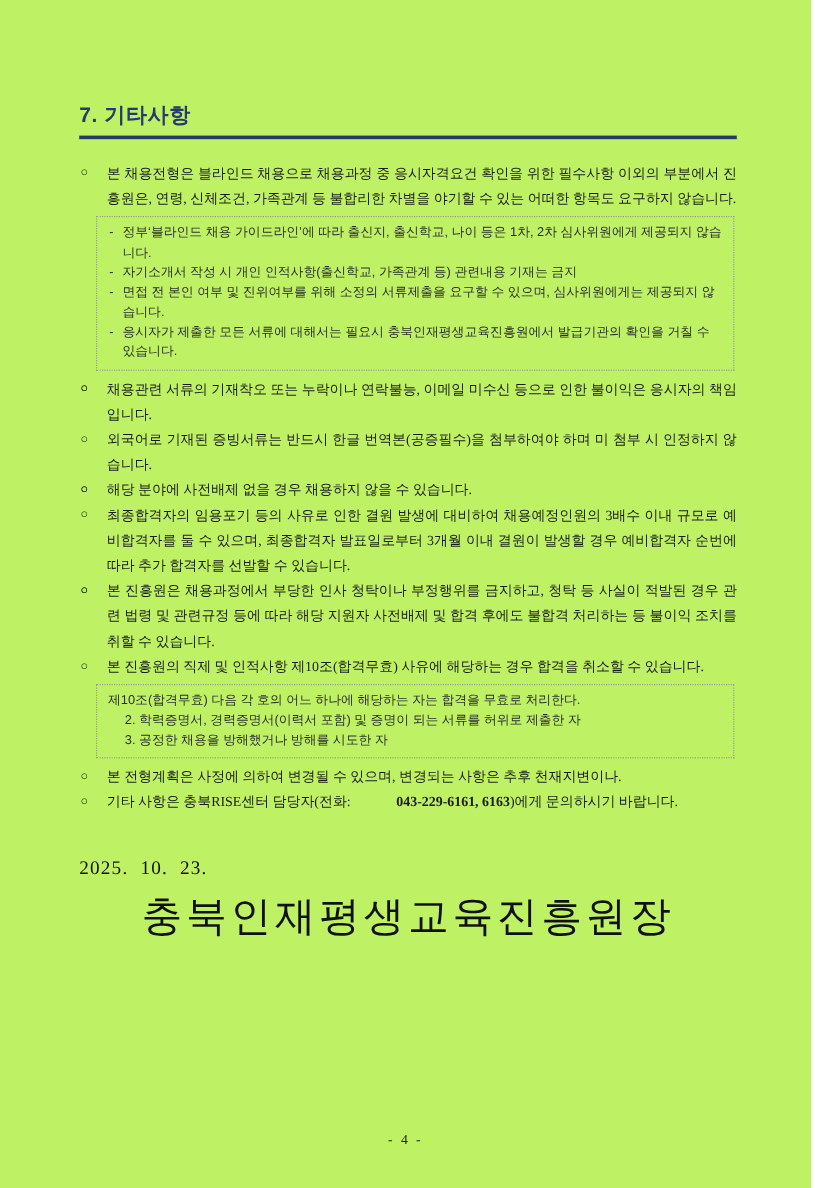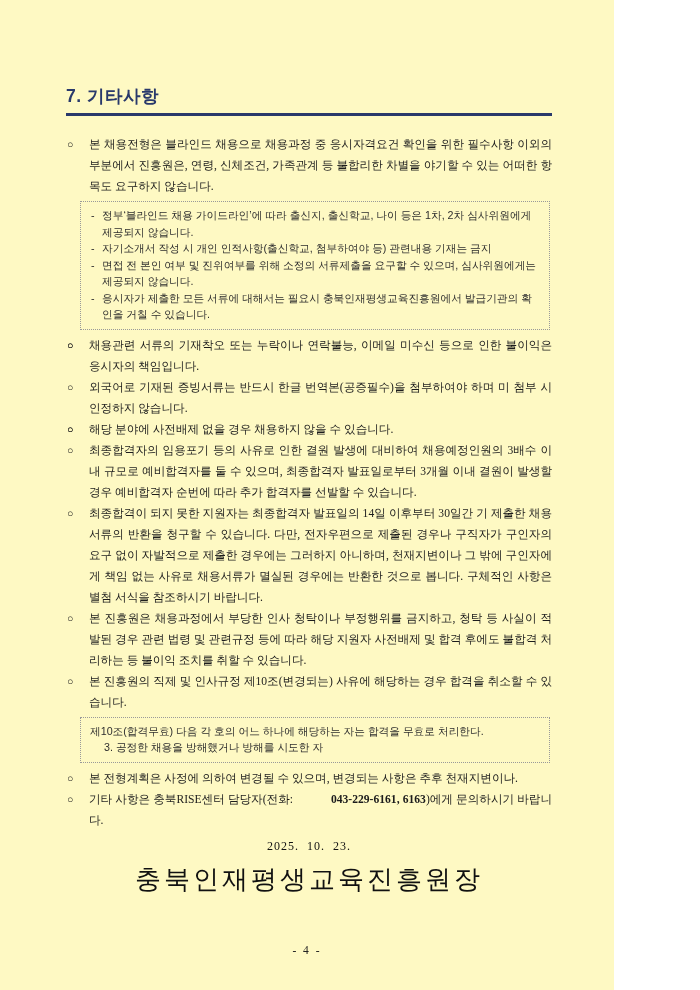--- a/index.html
+++ b/index.html
@@ -1,17 +1,17 @@
 <!DOCTYPE html>
 <html><head>
 <meta charset="utf-8">
 <style>
   html,body{margin:0;padding:0;background:#fff;}
   .page{
-    width:614px;height:990px;background:#fef9c3;position:relative;
+    width:676px;height:990px;background:#bef264;position:relative;
     font-family:"Liberation Serif","DejaVu Serif",serif;color:#1c1c1c;
     overflow:hidden;
   }
   .content{position:absolute;left:66px;right:62px;top:84px;}
   .section-title{
     font-family:"Liberation Sans","DejaVu Sans",sans-serif;
     font-size:17.5px;font-weight:bold;color:#29396b;margin:0;letter-spacing:0.5px;
   }
   .title-rule{height:3px;background:#29396b;margin-top:5px;}
   .body{margin-top:18px;font-size:11.6px;line-height:21px;text-align:justify;}
@@ -21,25 +21,25 @@
   .bold{font-weight:bold;padding-left:38px;}
   .note-box{
     border:1px dotted #999;margin:4px 2px 5px 14px;padding:5px 9px 6px 9px;
     font-family:"Liberation Sans","DejaVu Sans",sans-serif;
     font-size:10.7px;line-height:16.5px;color:#2d2d2d;text-align:left;
   }
   .note-box .item{position:relative;padding-left:12px;}
   .note-box .dash{position:absolute;left:1px;}
   .note-box .numbered{padding-left:14px;}
   .date{
-    text-align:center;margin-top:8px;font-size:12px;color:#111;
+    margin-top:36px;font-size:16px;color:#111;
     white-space:pre;letter-spacing:1px;
   }
   .signature{
-    text-align:center;margin-top:8px;font-size:26px;color:#111;
+    text-align:center;margin-top:8px;font-size:34px;color:#111;
     letter-spacing:3px;font-weight:500;
   }
   .page-number{
     position:absolute;bottom:34px;left:0;right:0;text-align:center;
     font-size:11.5px;color:#222;letter-spacing:2px;
   }
 </style>
 </head>
 <body>
 
@@ -51,21 +51,21 @@
 
     <div class="body">
 
       <div class="bullet">
         <span class="marker">○</span>
         <span>본 채용전형은 블라인드 채용으로 채용과정 중 응시자격요건 확인을 위한 필수사항 이외의 부분에서 진흥원은, 연령, 신체조건, 가족관계 등 불합리한 차별을 야기할 수 있는 어떠한 항목도 요구하지 않습니다.</span>
       </div>
 
       <div class="note-box">
         <div class="item"><span class="dash">-</span><span>정부‘블라인드 채용 가이드라인’에 따라 출신지, 출신학교, 나이 등은 1차, 2차 심사위원에게 제공되지 않습니다.</span></div>
-        <div class="item"><span class="dash">-</span><span>자기소개서 작성 시 개인 인적사항(출신학교, 첨부하여야 등) 관련내용 기재는 금지</span></div>
+        <div class="item"><span class="dash">-</span><span>자기소개서 작성 시 개인 인적사항(출신학교, 가족관계 등) 관련내용 기재는 금지</span></div>
         <div class="item"><span class="dash">-</span><span>면접 전 본인 여부 및 진위여부를 위해 소정의 서류제출을 요구할 수 있으며, 심사위원에게는 제공되지 않습니다.</span></div>
         <div class="item"><span class="dash">-</span><span>응시자가 제출한 모든 서류에 대해서는 필요시 충북인재평생교육진흥원에서 발급기관의 확인을 거칠 수 있습니다.</span></div>
       </div>
 
       <div class="bullet">
         <span class="marker">○</span>
       </div>
 
       <div class="bullet">
         <span class="marker">○</span>
@@ -86,35 +86,35 @@
         <span>해당 분야에 사전배제 없을 경우 채용하지 않을 수 있습니다.</span>
       </div>
 
       <div class="bullet">
         <span class="marker">○</span>
         <span>최종합격자의 임용포기 등의 사유로 인한 결원 발생에 대비하여 채용예정인원의 3배수 이내 규모로 예비합격자를 둘 수 있으며, 최종합격자 발표일로부터 3개월 이내 결원이 발생할 경우 예비합격자 순번에 따라 추가 합격자를 선발할 수 있습니다.</span>
       </div>
 
       <div class="bullet">
         <span class="marker">○</span>
-        <span>최종합격이 되지 못한 지원자는 최종합격자 발표일의 14일 이후부터 30일간 기 제출한 채용 서류의 반환을 청구할 수 있습니다. 다만, 전자우편으로 제출된 경우나 구직자가 구인자의 요구 없이 자발적으로 제출한 경우에는 그러하지 아니하며, 천재지변이나 그 밖에 구인자에게 책임 없는 사유로 채용서류가 멸실된 경우에는 반환한 것으로 봅니다. 구체적인 사항은 별첨 서식을 참조하시기 바랍니다.</span>
       </div>
 
       <div class="bullet">
         <span class="marker">○</span>
         <span>본 진흥원은 채용과정에서 부당한 인사 청탁이나 부정행위를 금지하고, 청탁 등 사실이 적발된 경우 관련 법령 및 관련규정 등에 따라 해당 지원자 사전배제 및 합격 후에도 불합격 처리하는 등 불이익 조치를 취할 수 있습니다.</span>
       </div>
 
       <div class="bullet">
         <span class="marker">○</span>
-        <span>본 진흥원의 직제 및 인사규정 제10조(변경되는) 사유에 해당하는 경우 합격을 취소할 수 있습니다.</span>
+        <span>본 진흥원의 직제 및 인적사항 제10조(합격무효) 사유에 해당하는 경우 합격을 취소할 수 있습니다.</span>
       </div>
 
       <div class="note-box">
         <div class="item-title">제10조(합격무효) 다음 각 호의 어느 하나에 해당하는 자는 합격을 무효로 처리한다.</div>
+        <div class="numbered">2. 학력증명서, 경력증명서(이력서 포함) 및 증명이 되는 서류를 허위로 제출한 자</div>
         <div class="numbered">3. 공정한 채용을 방해했거나 방해를 시도한 자</div>
       </div>
 
       <div class="bullet">
         <span class="marker">○</span>
         <span>본 전형계획은 사정에 의하여 변경될 수 있으며, 변경되는 사항은 추후 천재지변이나.</span>
       </div>
 
       <div class="bullet">
         <span class="marker">○</span>

